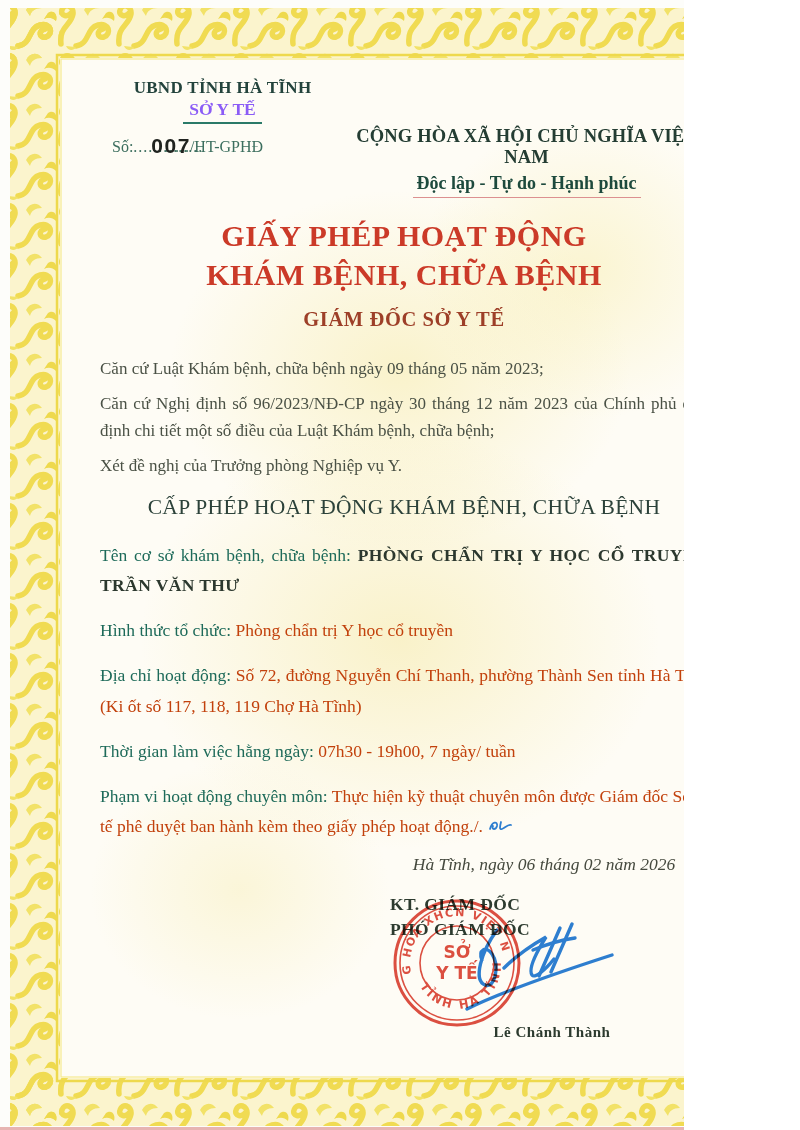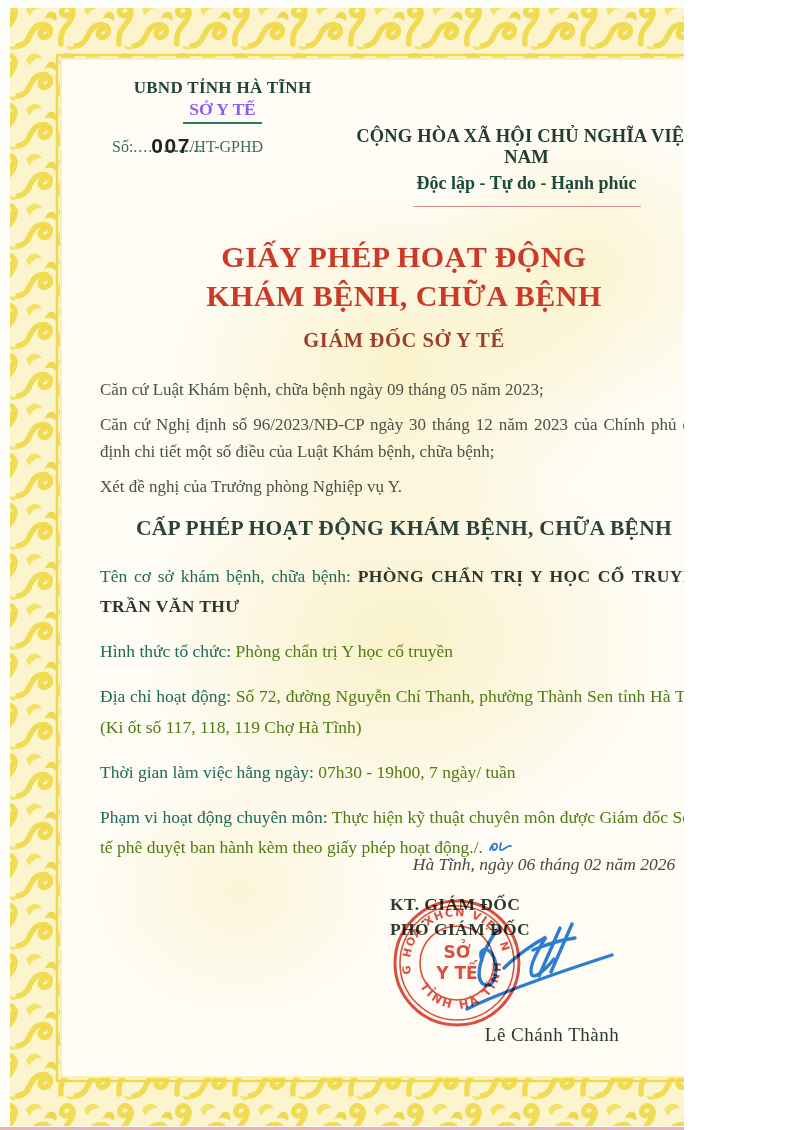--- a/index.html
+++ b/index.html
@@ -28,46 +28,46 @@
   .h-org span{display:inline-block;border-bottom:2px solid #2a7a68;padding:0 6px 2px;}
   .doc-no{margin:9px 0 0;font-size:16px;color:#3c6e5e;text-align:left;padding-left:12px;white-space:nowrap;}
   .doc-no .dots{letter-spacing:1px;color:#3c6e5e;}
   .doc-no .no-val{
     font-family:Liberation Sans, sans-serif;font-weight:bold;
     font-size:21px;color:#20231f;letter-spacing:1.5px;position:relative;top:1px;
     margin:0 -26px 16px -52px;background:transparent;
   }
   .h-nat1{font-weight:bold;font-size:18.5px;color:#243d33;letter-spacing:.2px;margin-top:48px;}
   .h-nat2{font-weight:bold;font-size:18px;color:#1d4a3d;margin-top:5px;}
-  .h-nat2 span{display:inline-block;border-bottom:1.5px solid #dc9090;padding:0 4px 12px;}
+  .h-nat2 span{display:inline-block;border-bottom:1.5px solid #dc9090;padding:0 4px 3px;}
 
-  .title{margin-top:30px;text-align:center;color:#cb3a28;font-weight:bold;
+  .title{margin-top:18px;text-align:center;color:#cb3a28;font-weight:bold;
     font-size:30px;line-height:1.3;letter-spacing:.5px;}
   .authority{margin-top:14px;text-align:center;font-weight:bold;font-size:20.5px;
     color:#9d3f28;letter-spacing:.6px;}
 
   .preamble{margin-top:24px;}
   .preamble p{margin:0 0 7px;font-size:17px;line-height:1.62;color:#4a5145;text-align:justify;}
 
-  .decision-heading{margin:16px 0 20px;text-align:center;font-weight:bold;
+  .decision-heading{margin:16px 0 20px;text-align:center;font-weight:normal;
     font-size:21.5px;color:#2c423a;letter-spacing:.3px;}
 
   .field{margin:0 0 15px;font-size:17.5px;line-height:1.72;text-align:justify;}
   .f-label{color:#1d6a59;}
-  .f-value{color:#4d7c0f;}
+  .f-value{color:#c2410c;}
   .f-value.caps{font-weight:bold;color:#2c382e;letter-spacing:.4px;}
   .f-value.strong{font-weight:normal;margin-top:44px;}
   .inline-mark{vertical-align:-5px;margin-left:2px;}
 
   .sign-date{position:absolute;left:282px;top:798px;width:400px;text-align:center;
     font-style:italic;font-size:17.5px;color:#45493e;}
   .sign-titles{position:absolute;left:328px;top:836px;width:300px;
     font-weight:bold;font-size:17.5px;color:#2d3b2f;line-height:1.45;letter-spacing:.4px;}
   .signer-name{position:absolute;left:340px;top:968px;width:300px;text-align:center;
-    font-weight:normal;font-size:19px;color:#2c3a2e;letter-spacing:.5px;}
+    font-weight:bold;font-size:15px;color:#2c3a2e;letter-spacing:.5px;}
 
   .stamp{position:absolute;left:300px;top:812px;mix-blend-mode:multiply;opacity:.92;
     font-family:"DejaVu Sans","Liberation Sans",sans-serif;}
   .signature{position:absolute;left:395px;top:858px;mix-blend-mode:multiply;}
 
   .bottom-edge{position:absolute;left:0;bottom:0;width:800px;height:3px;
     background:rgba(214,120,116,.55);z-index:4;}
 </style>
 </head>
 <body>

